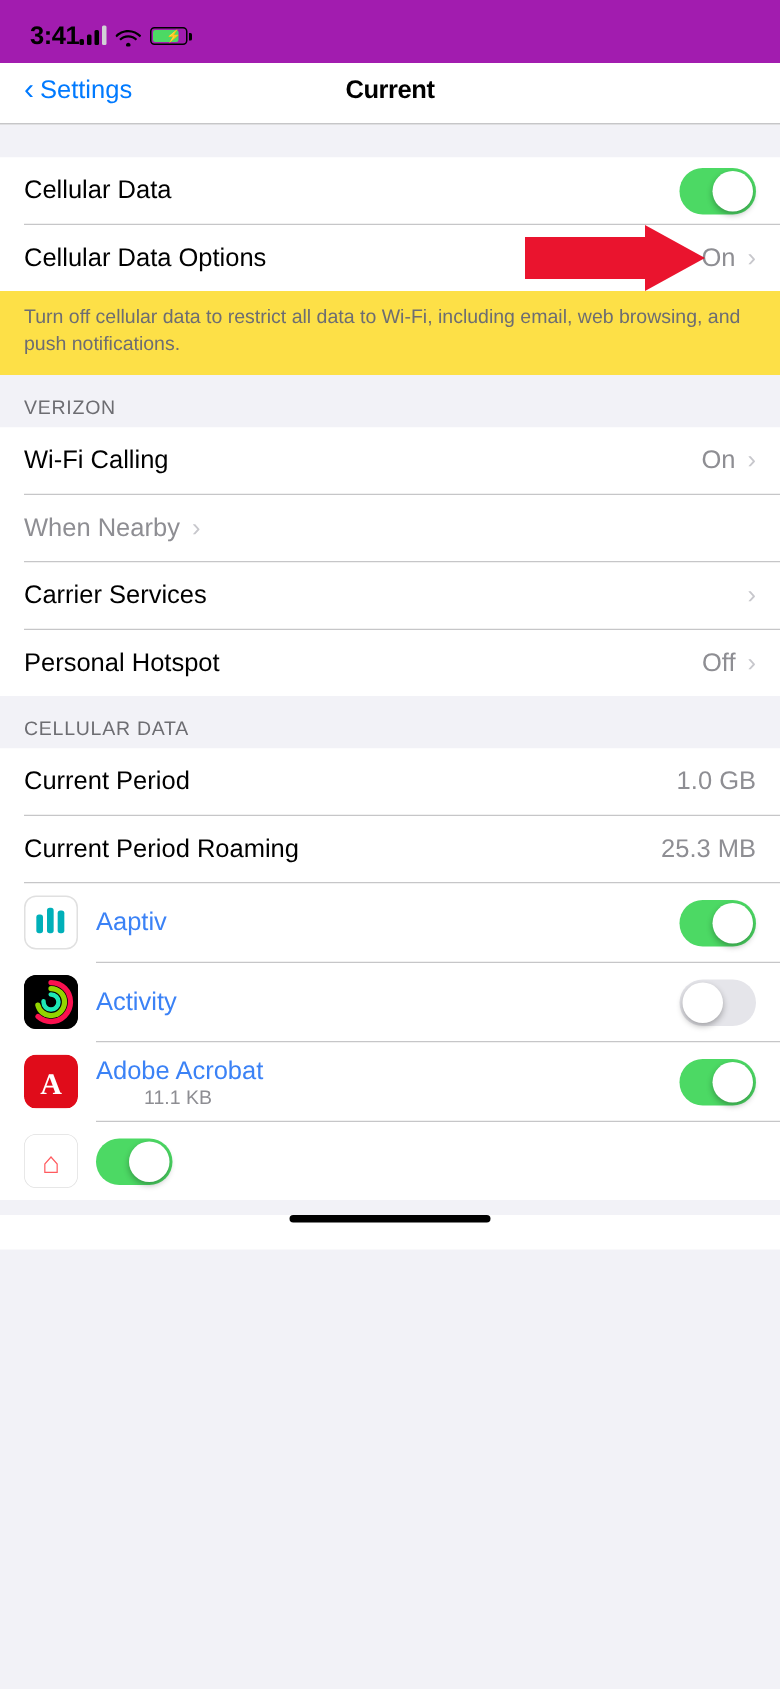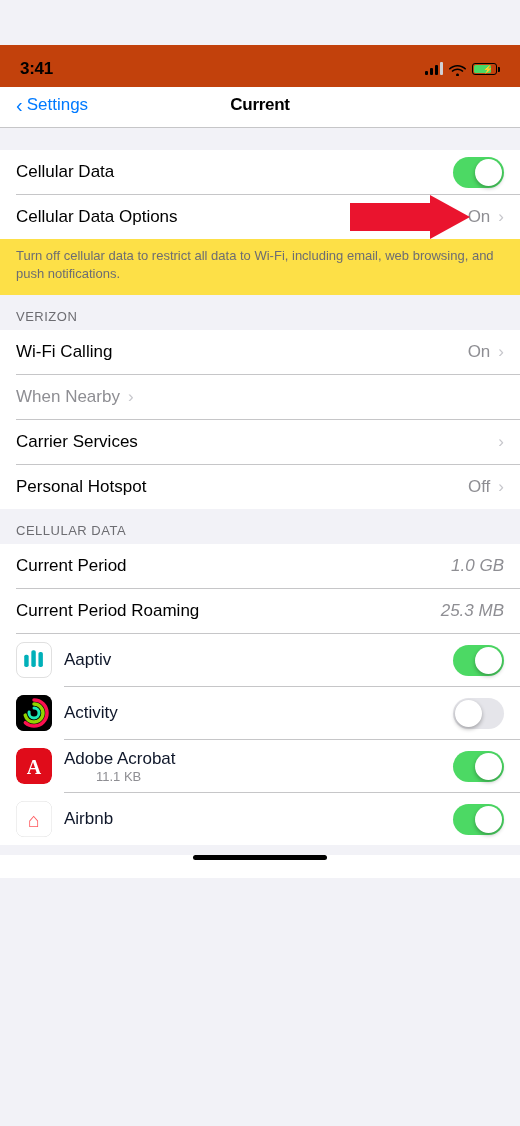--- a/index.html
+++ b/index.html
@@ -8,25 +8,24 @@
       min-height: 1126px;
       background: #f2f2f7;
       font-family: -apple-system, 'SF Pro Text', 'Helvetica Neue', Arial, sans-serif;
       color: #000;
       overflow-x: hidden;
     }
 
     
     .status-bar {
       display: flex;
-      justify-content: space-between;
+      justify-content: flex-start;
       align-items: center;
       padding: 14px 20px 8px 20px;
-      background: #c2410c;
-      margin-top: 45px;
+      background: #a21caf;
     }
     .status-time {
       font-size: 17px;
       font-weight: 600;
       letter-spacing: -0.3px;
     }
     .status-icons {
       display: flex;
       align-items: center;
       gap: 6px;
@@ -221,21 +220,21 @@
       flex-shrink: 0;
       display: flex;
       align-items: center;
       justify-content: center;
     }
     .app-label-group {
       flex: 1;
     }
     .app-name {
       font-size: 17px;
-      color: #0f172a;
+      color: #3b82f6;
     }
     .app-sub {
       font-size: 13px;
       color: #8e8e93;
       margin-left: 32px;
     }
 
     
     .icon-aaptiv {
       background: #fff;
@@ -252,21 +251,20 @@
       height: 5px;
       background: #000;
       border-radius: 3px;
       margin: 10px auto 8px auto;
     }
 
     
     .data-value {
       font-size: 17px;
       color: #8e8e93;
-      font-style: italic;
     }
   </style>
 </head>
 <body>
 
 <div class="status-bar">
   <span class="status-time">3:41</span>
   <div class="status-icons">
     <div class="signal-bars">
       <div class="signal-bar" style="height:4px"></div>
@@ -434,23 +432,20 @@
 
   <div class="app-row">
     <div class="app-icon-wrap">
       <svg width="36" height="36" viewBox="0 0 36 36">
         <rect width="36" height="36" rx="8" fill="#fff"></rect>
         <rect width="36" height="36" rx="8" fill="none" stroke="#e0e0e0" stroke-width="1"></rect>
 
         <text x="18" y="26" text-anchor="middle" font-size="20" font-weight="bold" fill="#ff5a5f" font-family="serif">⌂</text>
       </svg>
     </div>
-    <div class="app-label-group">
-      <div class="app-name">Airbnb</div>
-    </div>
     <div class="toggle on">
       <div class="toggle-knob"></div>
     </div>
   </div>
 </div>
 
 <div style="background: #fff; padding-bottom: 10px;">
   <div class="home-indicator"></div>
 </div>
 

